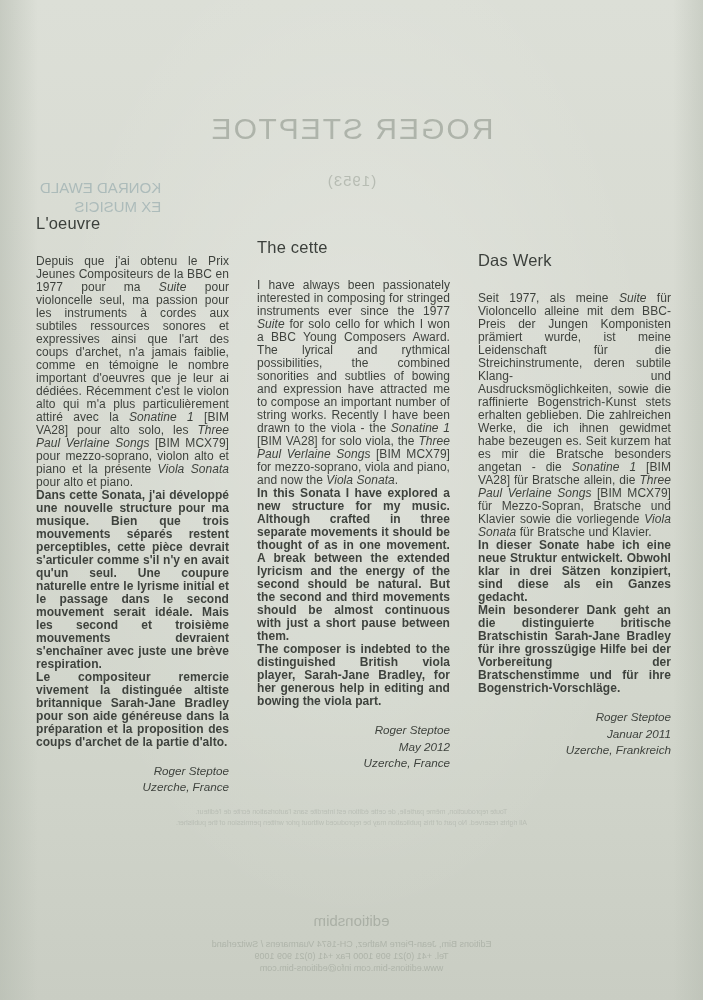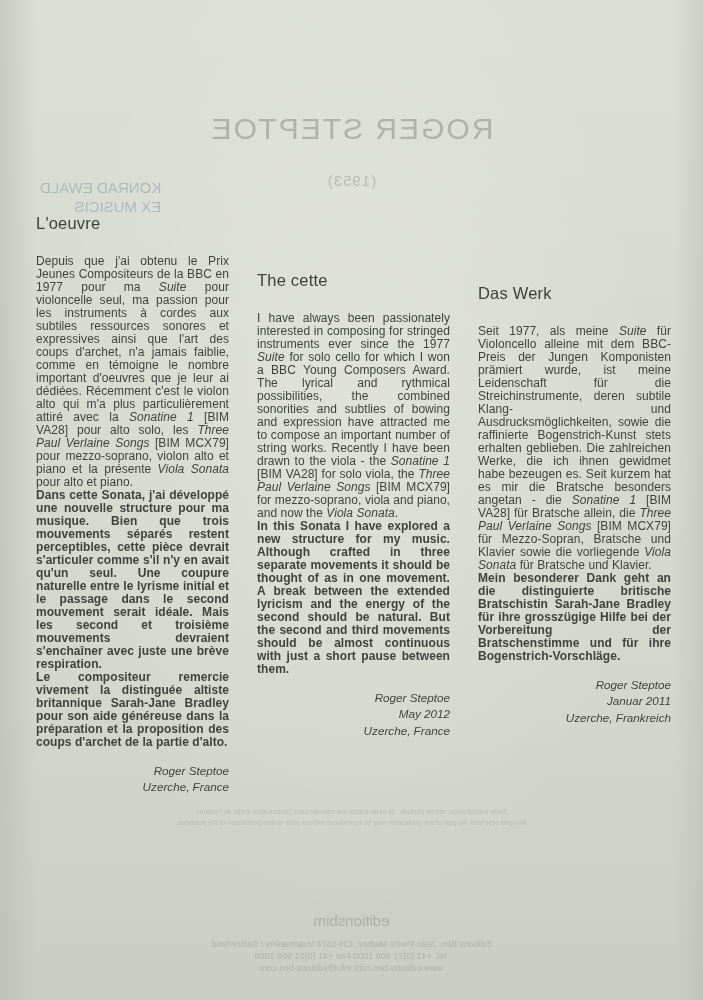--- a/index.html
+++ b/index.html
@@ -169,30 +169,32 @@
     <div class="sig">
       <span>Roger Steptoe</span>
       <span>Uzerche, France</span>
     </div>
   </div>
 
   <div class="col">
     <h2>The cette</h2>
     <p>I have always been passionately interested in composing for stringed instruments ever since the 1977 <i>Suite</i> for solo cello for which I won a BBC Young Composers Award. The lyrical and rythmical possibilities, the combined sonorities and subtlies of bowing and expression have attracted me to compose an important number of string works. Recently I have been drawn to the viola - the <i>Sonatine 1</i> [BIM VA28] for solo viola, the <i>Three Paul Verlaine Songs</i> [BIM MCX79] for mezzo-soprano, viola and piano, and now the <i>Viola Sonata</i>.</p>
     <p>In this Sonata I have explored a new structure for my music. Although crafted in three separate movements it should be thought of as in one movement. A break between the extended lyricism and the energy of the second should be natural. But the second and third movements should be almost continuous with just a short pause between them.</p>
+    <p>The composer is indebted to the distinguished British viola player, Sarah-Jane Bradley, for her generous help in editing and bowing the viola part.</p>
     <div class="sig">
       <span>Roger Steptoe</span>
       <span>May 2012</span>
       <span>Uzerche, France</span>
     </div>
   </div>
 
   <div class="col">
     <h2>Das Werk</h2>
     <p>Seit 1977, als meine <i>Suite</i> für Violoncello alleine mit dem BBC-Preis der Jungen Komponisten prämiert wurde, ist meine Leidenschaft für die Streichinstrumente, deren subtile Klang- und Ausdrucksmöglichkeiten, sowie die raffinierte Bogenstrich-Kunst stets erhalten geblieben. Die zahlreichen Werke, die ich ihnen gewidmet habe bezeugen es. Seit kurzem hat es mir die Bratsche besonders angetan - die <i>Sonatine 1</i> [BIM VA28] für Bratsche allein, die <i>Three Paul Verlaine Songs</i> [BIM MCX79] für Mezzo-Sopran, Bratsche und Klavier sowie die vorliegende <i>Viola Sonata</i> für Bratsche und Klavier.</p>
+    <p>In dieser Sonate habe ich eine neue Struktur entwickelt. Obwohl klar in drei Sätzen konzipiert, sind diese als ein Ganzes gedacht.</p>
     <p>Mein besonderer Dank geht an die distinguierte britische Bratschistin Sarah-Jane Bradley für ihre grosszügige Hilfe bei der Vorbereitung der Bratschenstimme und für ihre Bogenstrich-Vorschläge.</p>
     <div class="sig">
       <span>Roger Steptoe</span>
       <span>Januar 2011</span>
       <span>Uzerche, Frankreich</span>
     </div>
   </div>
 
 </div>
 

